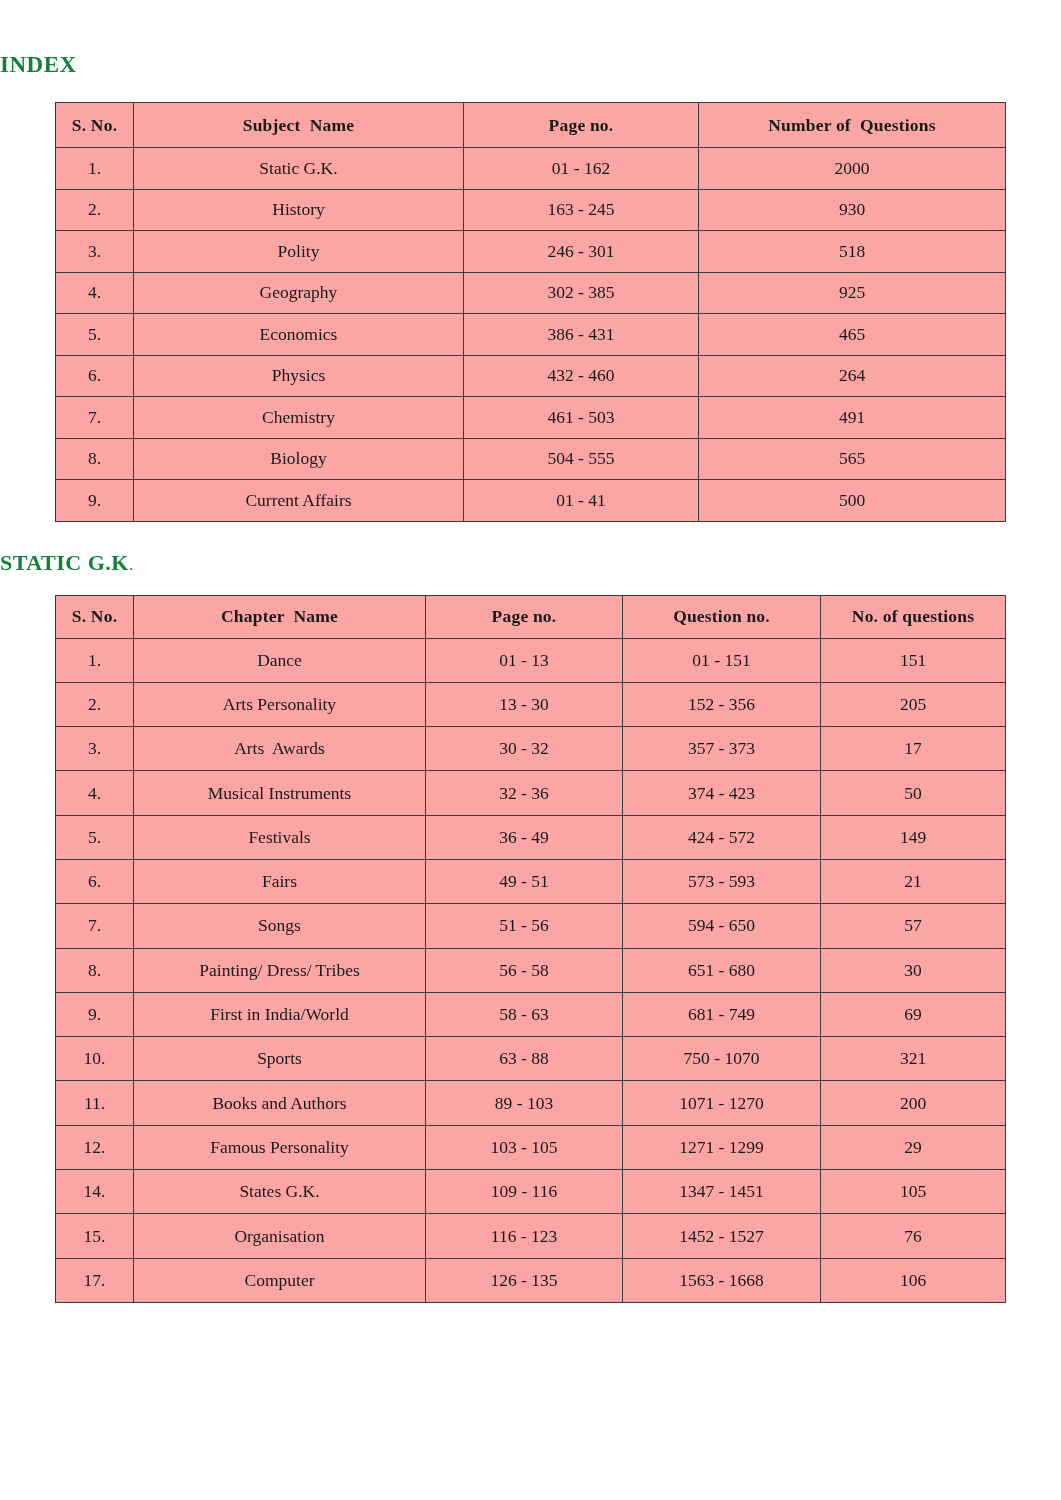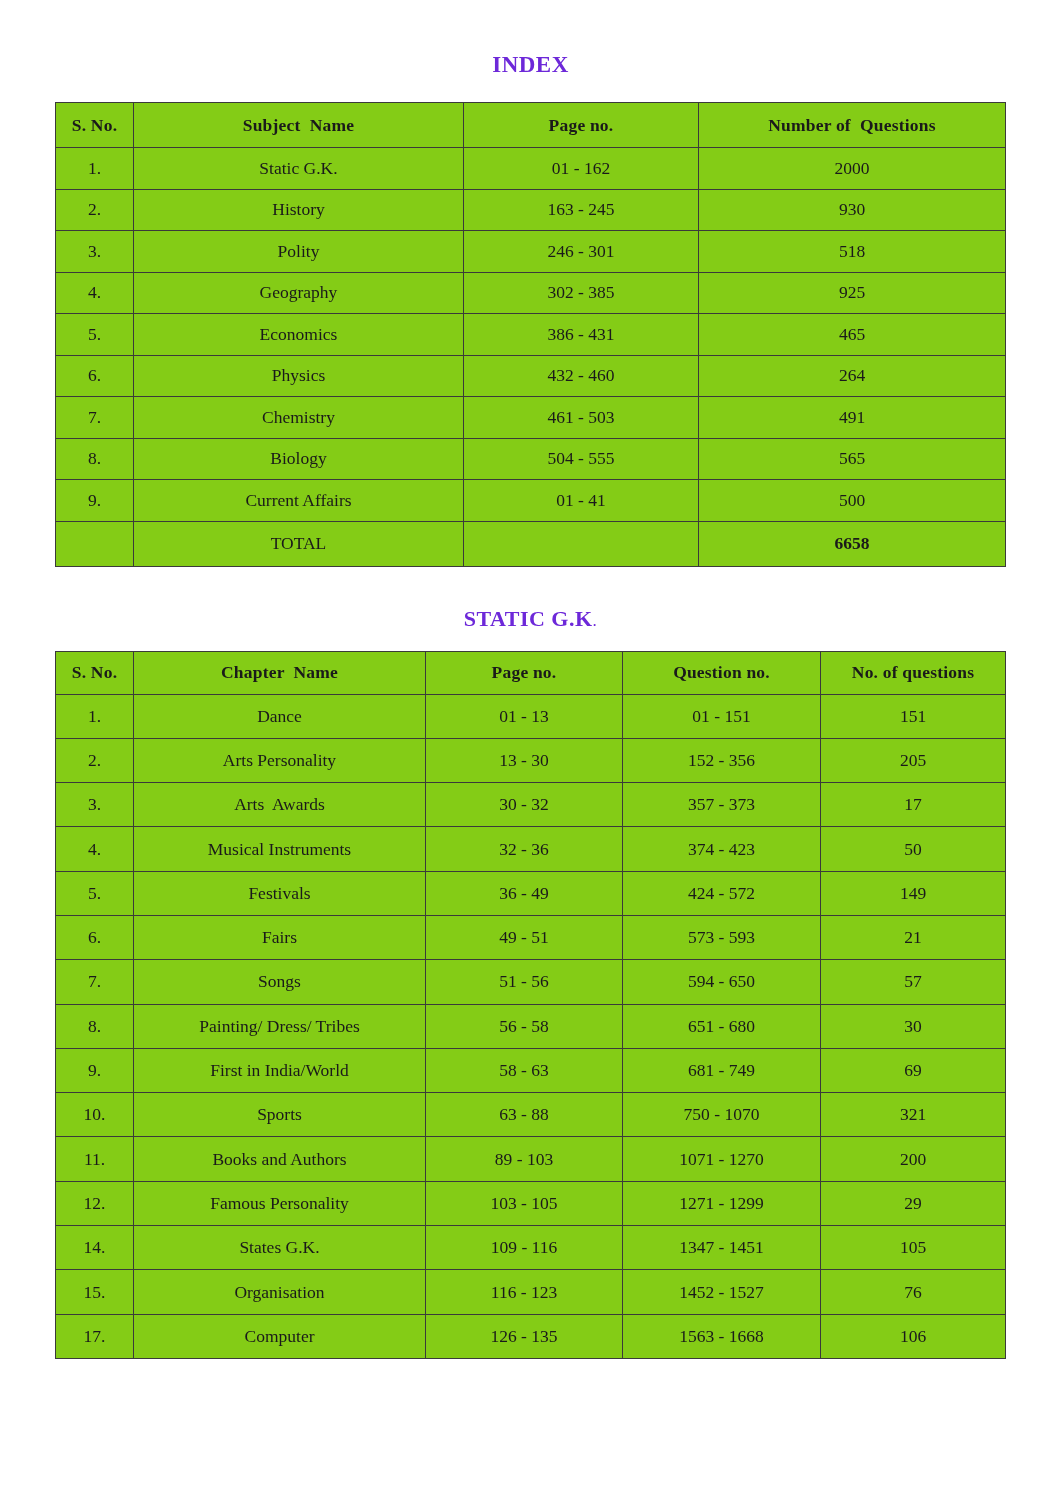--- a/index.html
+++ b/index.html
@@ -17,35 +17,34 @@
   }
   .page {
     width: 1061px;
     height: 1500px;
     box-sizing: border-box;
     padding: 0;
     position: relative;
   }
 
   .doc-title {
-    text-align: center;
     font-weight: bold;
     font-size: 23px;
     letter-spacing: 0.5px;
-    color: #6d28d9;
+    color: #15803d;
   }
   #index-title { margin: 0; padding-top: 52px; }
   #static-gk-title { margin: 0; padding-top: 23px; font-size: 22px; }
   #static-gk-title .suffix { font-weight: normal; font-size: 17px; }
 
   table.idx {
     border-collapse: collapse;
     table-layout: fixed;
-    margin: 16px auto;
-    background: #84cc16;
+    margin: 5px auto;
+    background: #fca5a5;
   }
   table.idx td, table.idx th {
     border: 1px solid #3a3a3a;
     text-align: center;
     vertical-align: middle;
     padding: 0 4px;
     font-weight: normal;
     font-size: 17.5px;
     color: #1a1a1a;
     white-space: pre;
@@ -147,26 +146,20 @@
         <td>Biology</td>
         <td>504 - 555</td>
         <td>565</td>
       </tr>
       <tr>
         <td>9.</td>
         <td>Current Affairs</td>
         <td>01 - 41</td>
         <td>500</td>
       </tr>
-      <tr class="total-row">
-        <td></td>
-        <td>TOTAL</td>
-        <td></td>
-        <td class="total-count">6658</td>
-      </tr>
     </tbody>
   </table>
 
   <h2 class="doc-title" id="static-gk-title"><span>STATIC G.K</span><span class="suffix">.</span></h2>
 
   <table class="idx" id="static-gk-table">
     <colgroup>
       <col class="c0">
         <col class="c1">
         <col class="c2">

